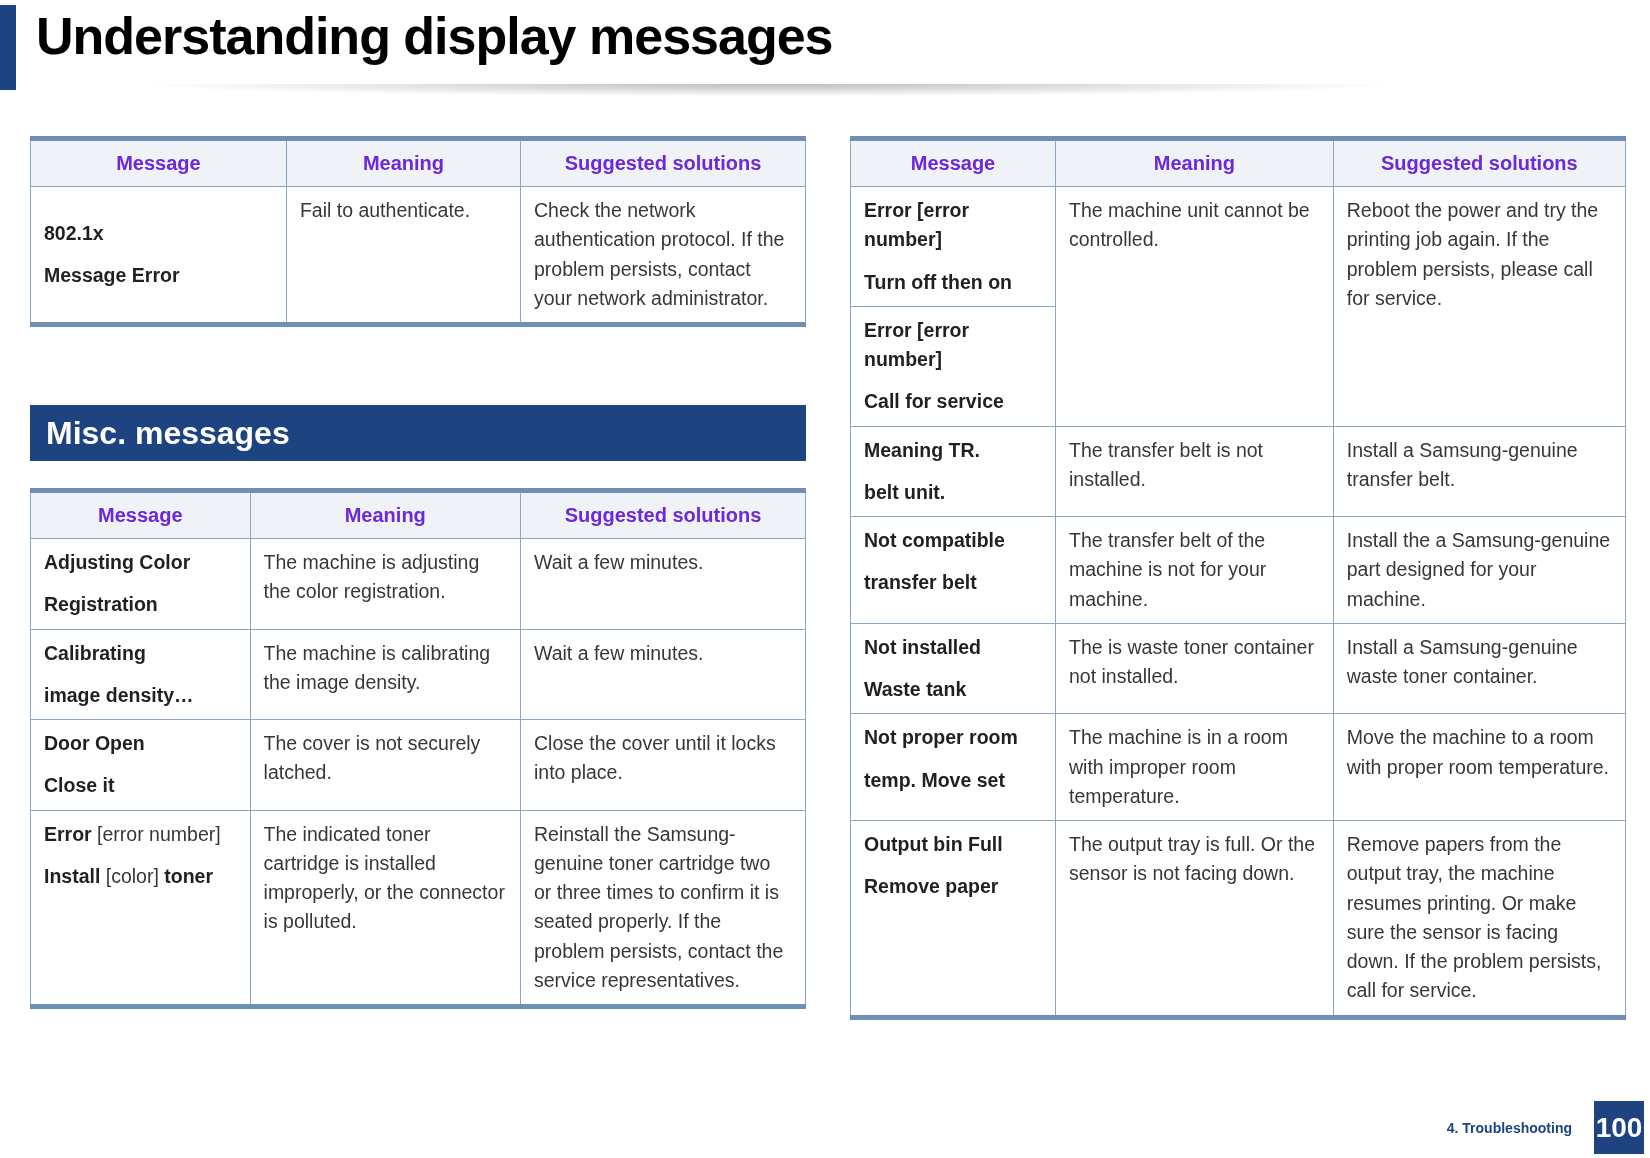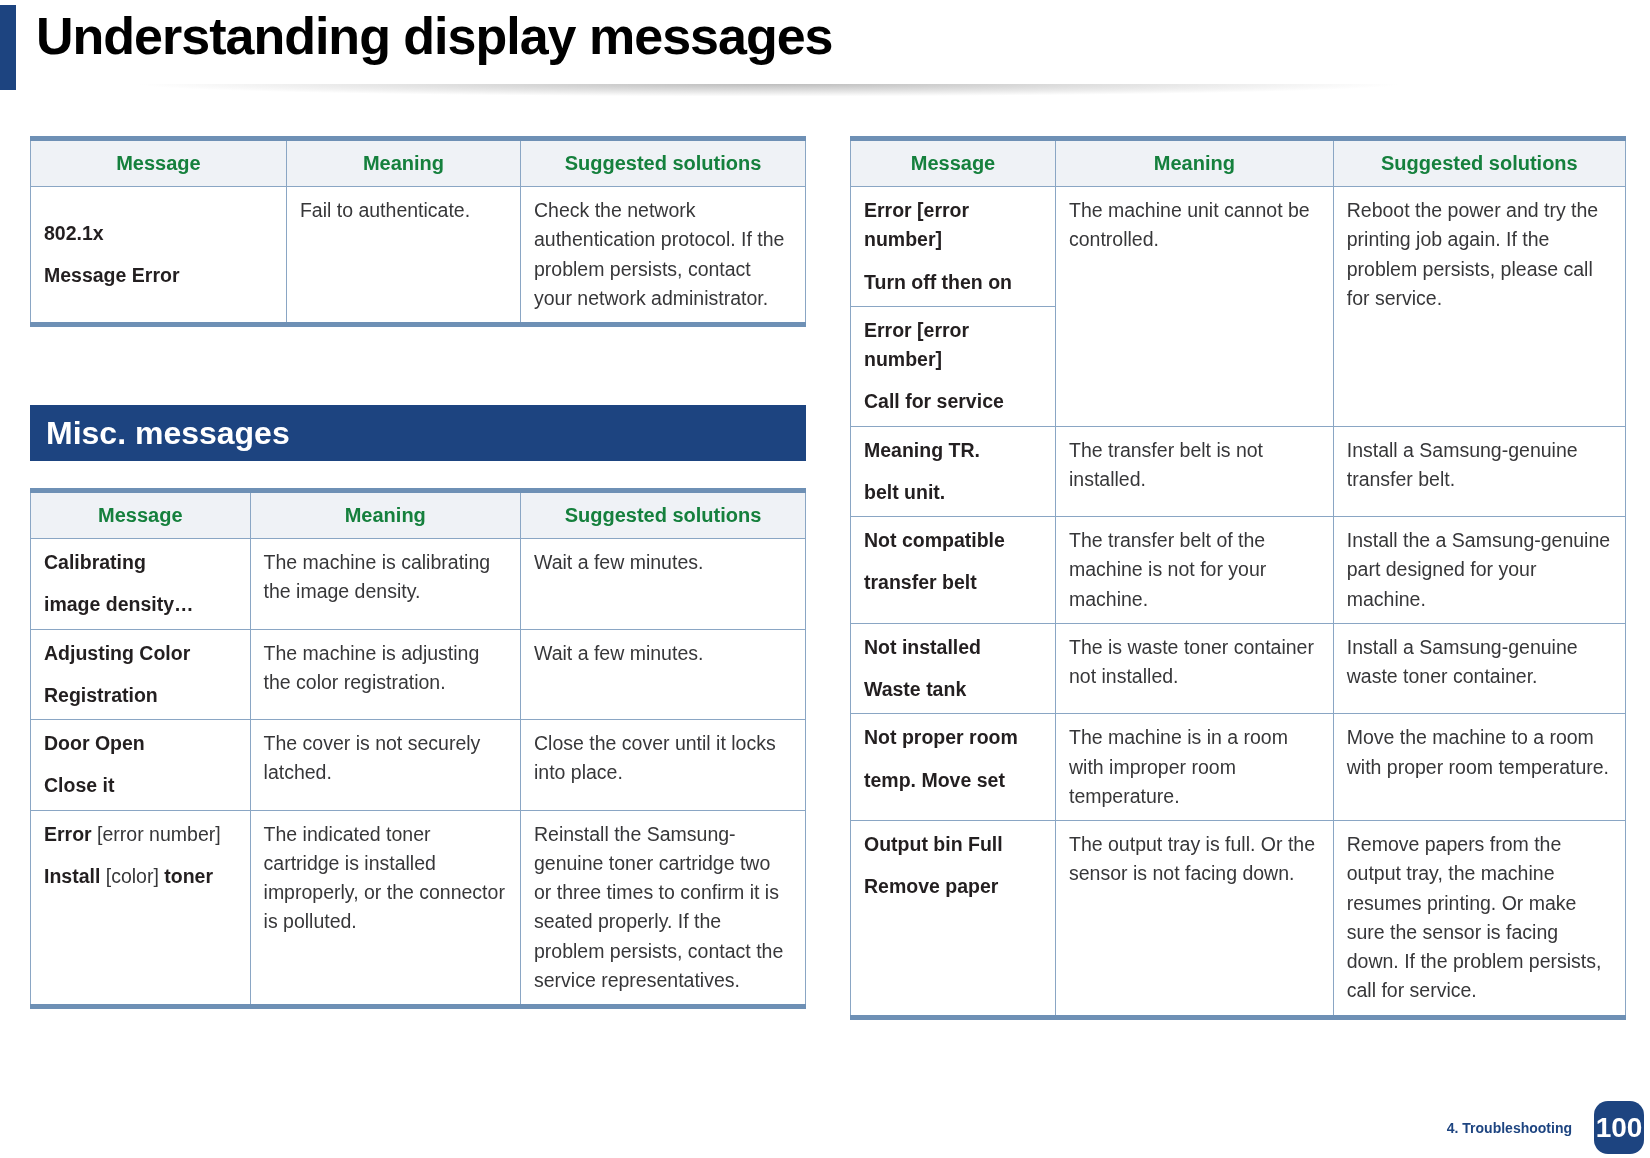--- a/index.html
+++ b/index.html
@@ -19,33 +19,33 @@
   
   .section-banner{margin-top:78px;height:56px;background:#1d4480;color:#ffffff;
     font-size:32px;font-weight:bold;display:flex;align-items:center;
     padding-left:16px;box-sizing:border-box;}
   .after-banner{margin-top:27px;}
 
   
   table.msg-table{width:100%;border-collapse:collapse;table-layout:fixed;
     border-top:5px solid #6e90b5;border-bottom:5px solid #6e90b5;}
   .msg-table th{background:#eff2f6;border:1px solid #8aa6c4;font-size:20px;
-    font-weight:bold;color:#15803d;padding:11px 8px;text-align:center;}
+    font-weight:bold;color:#6d28d9;padding:11px 8px;text-align:center;}
   .msg-table td{border:1px solid #8aa6c4;font-size:19.5px;color:#373739;
     padding:9px 13px;vertical-align:top;line-height:1.5;word-wrap:break-word;}
   .msg-table td.c0 .para{font-weight:bold;color:#231f20;}
   .para{margin:0 0 13px 0;}
   .para:last-child{margin-bottom:0;}
   .rb{font-weight:bold;color:#231f20;}
   .rn{font-weight:normal;color:#373739;}
 
   
   .footer{position:absolute;right:0;bottom:4px;display:flex;align-items:center;}
   .footer-chapter{color:#1d4480;font-size:14px;font-weight:bold;margin-right:22px;}
-  .page-badge{width:50px;height:53px;background:#1d4480;border-radius:14px;color:#ffffff;
+  .page-badge{width:50px;height:53px;background:#1d4480;border-radius:0;color:#ffffff;
     font-size:28px;font-weight:bold;display:flex;align-items:center;justify-content:center;
     margin-right:6px;}
 </style>
 </head>
 <body>
 
 <div class="page">
 
   <div class="title-accent"></div>
   <h1 class="page-title" style="margin:0;">Understanding display messages</h1>
@@ -85,37 +85,37 @@
           <thead>
             <tr>
               <th style="width: 28%;">Message</th>
               <th style="width: 35%;">Meaning</th>
               <th style="width: 37%;">Suggested solutions</th>
             </tr>
           </thead>
           <tbody>
             <tr>
               <td class="c0">
+                <div class="para">Adjusting Color</div>
+                <div class="para">Registration</div>
+              </td>
+              <td class="c1">
+                <div class="para">The machine is adjusting the color registration.</div>
+              </td>
+              <td class="c2">
+                <div class="para">Wait a few minutes.</div>
+              </td>
+            </tr>
+            <tr>
+              <td class="c0">
                 <div class="para">Calibrating</div>
                 <div class="para">image density…</div>
               </td>
               <td class="c1">
                 <div class="para">The machine is calibrating the image density.</div>
-              </td>
-              <td class="c2">
-                <div class="para">Wait a few minutes.</div>
-              </td>
-            </tr>
-            <tr>
-              <td class="c0">
-                <div class="para">Adjusting Color</div>
-                <div class="para">Registration</div>
-              </td>
-              <td class="c1">
-                <div class="para">The machine is adjusting the color registration.</div>
               </td>
               <td class="c2">
                 <div class="para">Wait a few minutes.</div>
               </td>
             </tr>
             <tr>
               <td class="c0">
                 <div class="para">Door Open</div>
                 <div class="para">Close it</div>
               </td>

